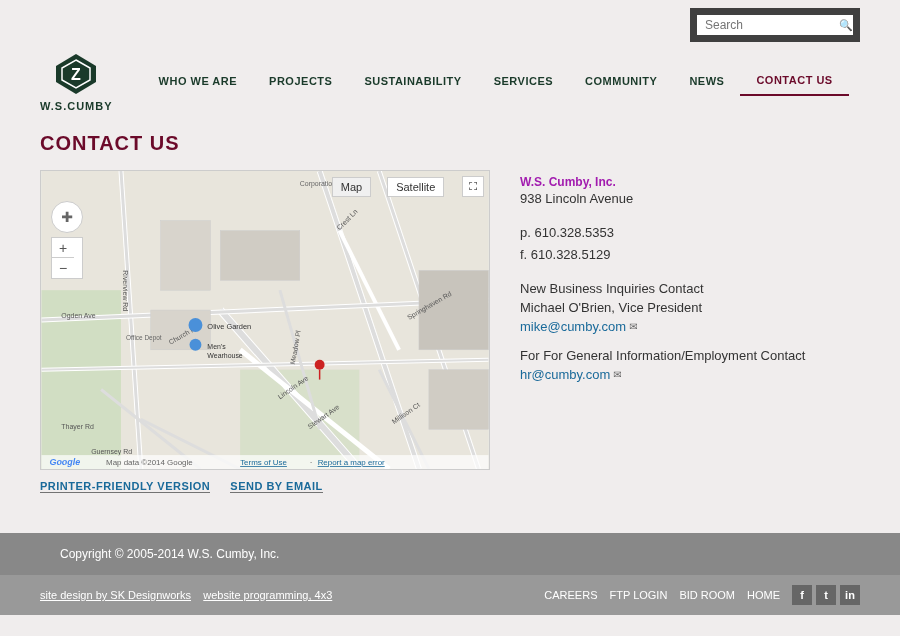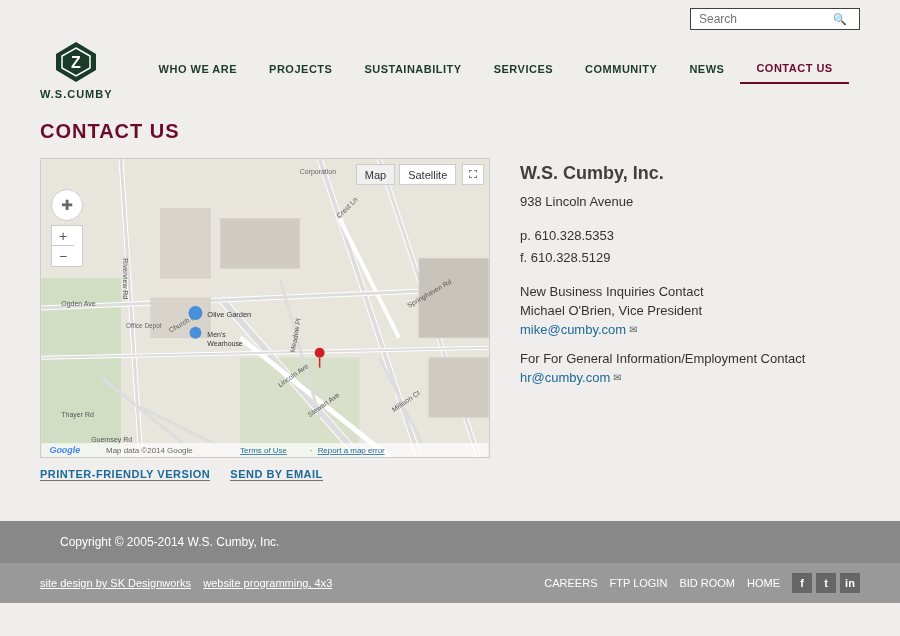--- a/index.html
+++ b/index.html
@@ -20,21 +20,21 @@
       z-index: 10;
       display: flex;
       justify-content: flex-end;
       align-items: center;
       padding: 8px 40px;
       background: transparent;
     }
     .search-wrapper {
       display: flex;
       align-items: center;
-      border: 1px solid #404040;
+      border: 7px solid #404040;
       background: #fff;
       padding: 3px 8px;
       width: 170px;
     }
     .search-wrapper input {
       border: none;
       outline: none;
       background: transparent;
       font-size: 12px;
       color: #666;
@@ -124,22 +124,23 @@
       background: #e8e8e4;
       position: relative;
       border: 1px solid #ccc;
       overflow: hidden;
     }
     .map-controls-top {
       position: absolute;
       top: 5px;
       right: 5px;
       display: flex;
-      gap: 4px;
+      gap: 16px;
       z-index: 2;
+      align-items: flex-end;
     }
     .map-btn {
       background: #fff;
       border: 1px solid #ccc;
       padding: 3px 8px;
       font-size: 11px;
       cursor: pointer;
       color: #333;
     }
     .map-btn.active {
@@ -213,24 +214,23 @@
       cursor: pointer;
       border-bottom: 1px solid #737373;
     }
 
     
     .contact-info {
       flex: 1;
       padding-top: 5px;
     }
     .company-name {
-      font-size: 18px;
-      color: #404040;
+      font-size: 12px;
+      color: #a21caf;
       font-weight: bold;
-      margin-bottom: 8px;
     }
     .address-block {
       font-size: 13px;
       color: #333;
       line-height: 1.6;
       margin-bottom: 12px;
     }
     .phone-block {
       font-size: 13px;
       color: #333;

